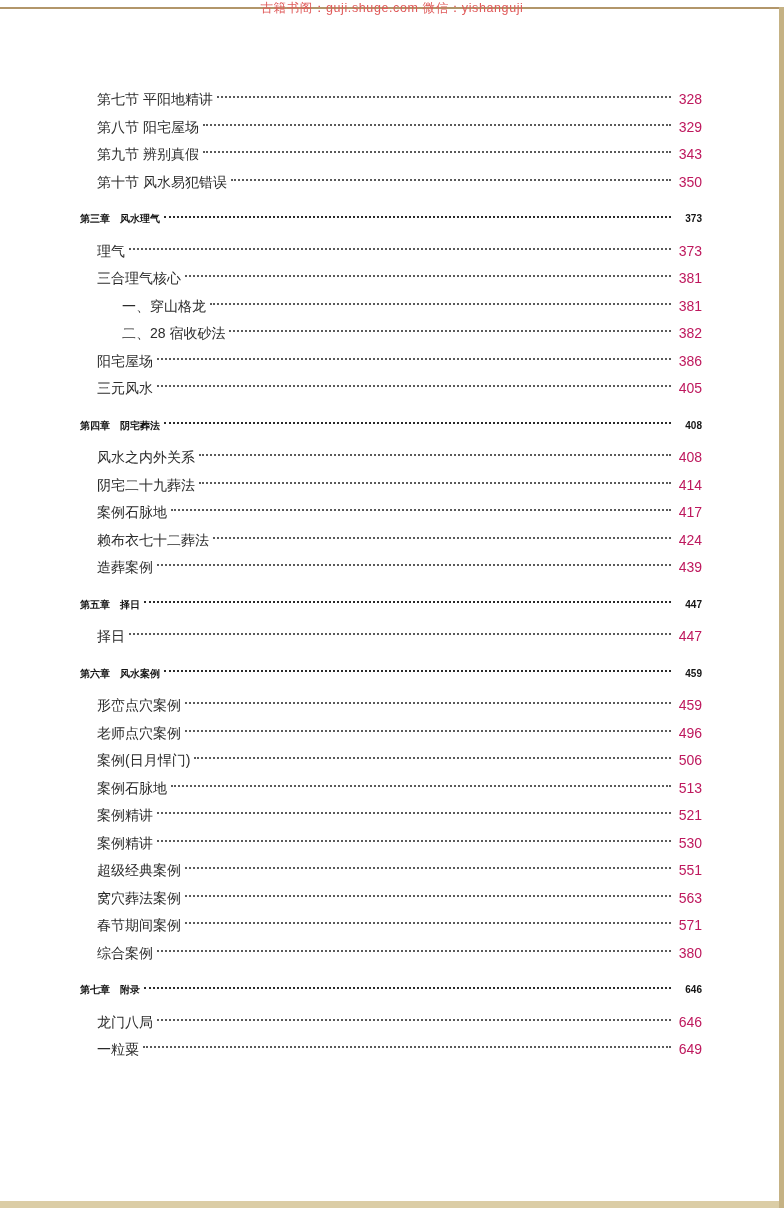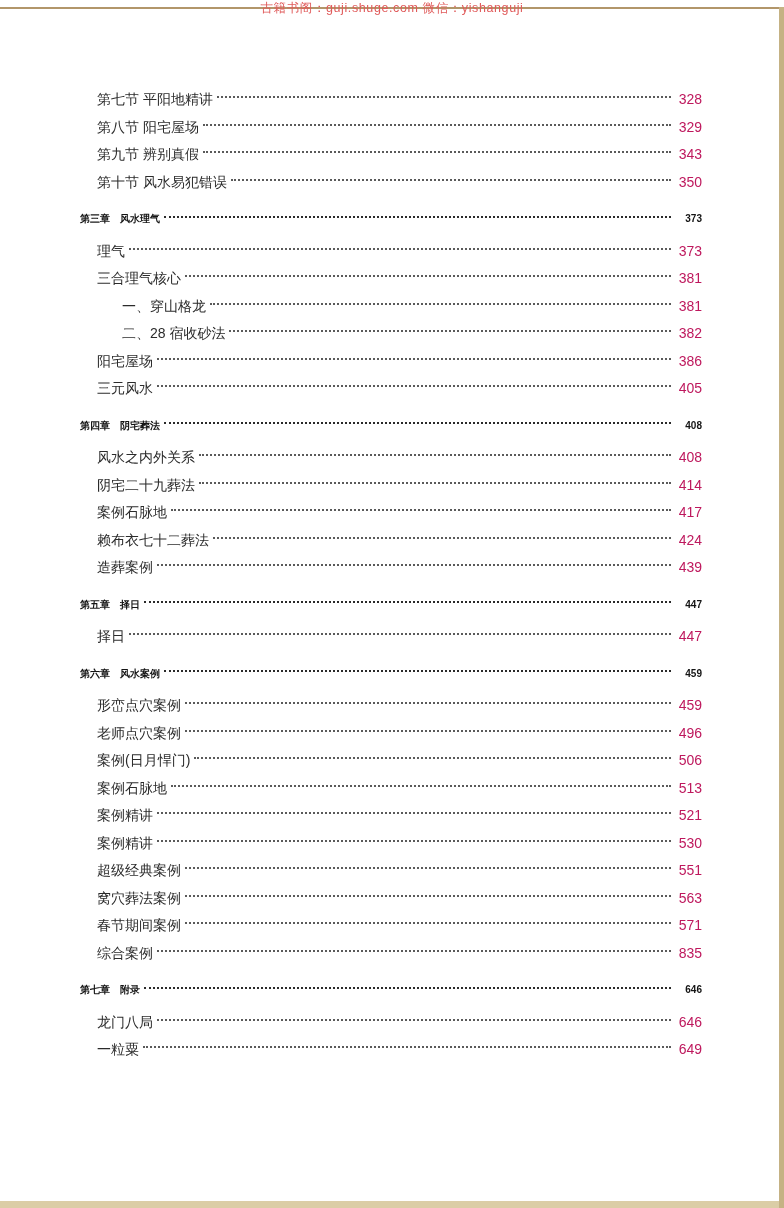--- a/index.html
+++ b/index.html
@@ -236,21 +236,21 @@
     <span class="pagenum">563</span>
   </div>
     <div class="toc-row item">
     <span class="title">春节期间案例</span>
     <span class="leader"></span>
     <span class="pagenum">571</span>
   </div>
     <div class="toc-row item">
     <span class="title">综合案例</span>
     <span class="leader"></span>
-    <span class="pagenum">835</span>
+    <span class="pagenum">380</span>
   </div>
     <div class="toc-row chapter">
     <span class="title">第七章　附录</span>
     <span class="leader"></span>
     <span class="pagenum">646</span>
   </div>
     <div class="toc-row item">
     <span class="title">龙门八局</span>
     <span class="leader"></span>
     <span class="pagenum">646</span>

